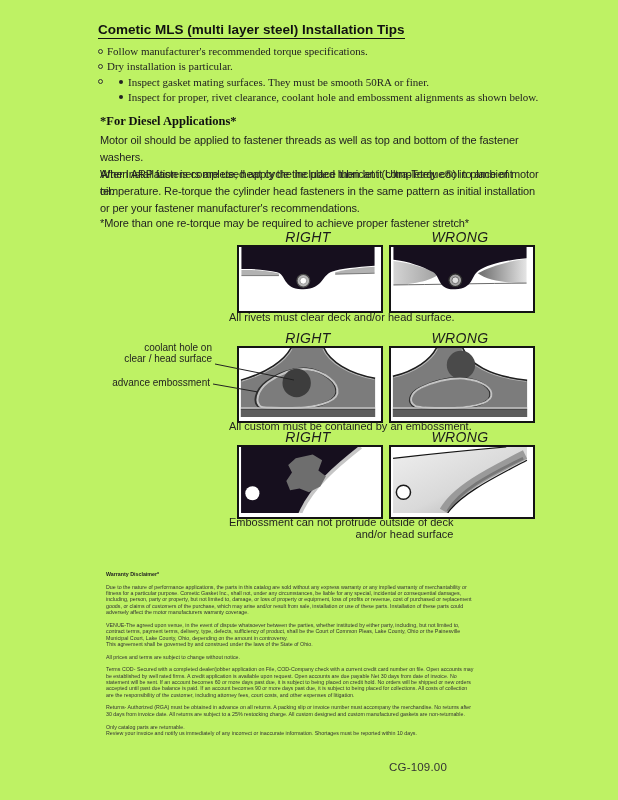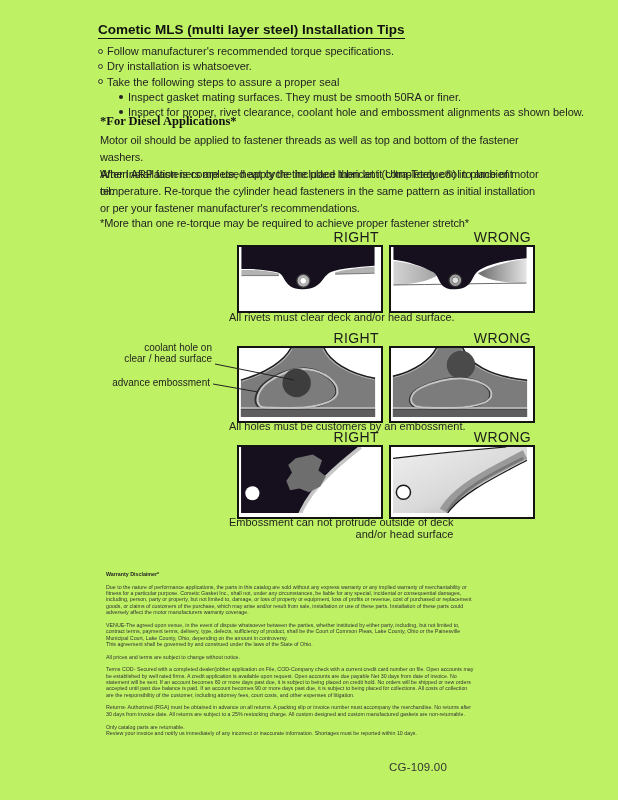--- a/index.html
+++ b/index.html
@@ -6,38 +6,38 @@
   .page{position:relative;width:618px;height:800px;background:#bef264;overflow:hidden;
         font-family:"Liberation Sans","DejaVu Sans",sans-serif;color:#222;}
 
   
   .title{position:absolute;left:98px;top:22px;margin:0;font-size:13.5px;font-weight:bold;
          color:#111;}
   .title span{display:inline-block;border-bottom:1.6px solid #111;padding-bottom:1px;}
 
   
   .intro{position:absolute;left:98px;top:44px;font-size:11px;line-height:15.3px;white-space:nowrap;}
-  .b1,.b2{position:relative;}
+  .b1,.b2{position:relative;font-family:Liberation Serif, serif;}
   .b1{padding-left:9px;}
   .b2{padding-left:30px;}
   .marker-o{position:absolute;left:0;top:4.5px;width:3.4px;height:3.4px;border:1px solid #333;
             border-radius:50%;display:inline-block;}
   .marker-dot{position:absolute;left:21px;top:5px;width:4.2px;height:4.2px;background:#222;
             border-radius:50%;display:inline-block;}
 
   
   .diesel-heading{position:absolute;left:100px;top:114px;font-size:12.5px;font-weight:bold;color:#111;font-family:Liberation Serif, serif;}
   .para{position:absolute;left:100px;width:440px;font-size:11px;line-height:17px;
         white-space:pre-line;letter-spacing:-0.1px;}
   .p1{top:132px;}
   .p2{top:166px;}
   .note{top:215px;}
 
   
-  .dlabel{position:absolute;width:142px;text-align:right;font-size:14px;letter-spacing:0.4px;color:#1b1b1b;}
+  .dlabel{position:absolute;width:142px;text-align:center;font-size:14px;letter-spacing:0.4px;color:#1b1b1b;font-style:italic;}
   .dbox{position:absolute;width:142px;border:2px solid #141414;background:#fff;}
   .dbox svg{display:block;}
   .dcaption{position:absolute;left:229px;font-size:11px;line-height:11.8px;color:#1e1e1e;white-space:pre-line;text-align:right;}
 
   .col-l{left:237px;} .col-r{left:389px;}
   .row1-label{top:229px;} .row1-box{top:245px;height:64px;} .row1-cap{top:312px;}
   .row2-label{top:330px;} .row2-box{top:346px;height:73px;} .row2-cap{top:421px;}
   .row3-label{top:429px;} .row3-box{top:445px;height:70px;} .row3-cap{top:517px;}
 
   .sidelabel{position:absolute;text-align:right;font-size:10px;line-height:11px;color:#1e1e1e;
@@ -55,22 +55,22 @@
 </style>
 </head>
 <body>
 
 <div class="page">
 
   <h1 class="title"><span>Cometic MLS (multi layer steel) Installation Tips</span></h1>
 
   <div class="intro">
     <div class="b1"><span class="marker-o"></span><span>Follow manufacturer's recommended torque specifications.</span></div>
-    <div class="b1"><span class="marker-o"></span><span>Dry installation is whatsoever.</span></div>
-    <div class="b1"><span class="marker-o"></span><span>Take the following steps to assure a proper seal</span></div>
+    <div class="b1"><span class="marker-o"></span><span>Dry installation is particular.</span></div>
+    <div class="b1"><span class="marker-o"></span></div>
     <div class="b2"><span class="marker-dot"></span><span>Inspect gasket mating surfaces.  They must be smooth 50RA or finer.</span></div>
     <div class="b2"><span class="marker-dot"></span><span>Inspect for proper, rivet clearance, coolant hole and embossment alignments as shown below.</span></div>
   </div>
 
   <div class="diesel-heading">*For Diesel Applications*</div>
   <div class="para p1">Motor oil should be applied to fastener threads as well as top and bottom of the fastener washers.
 When ARP fasteners are used apply the included lubricant (Ultra-Torque®) in place of motor oil.</div>
   <div class="para p2">After Installation is complete, heat cycle the place then let it completely cool to ambient
 temperature. Re-torque the cylinder head fasteners in the same pattern as initial installation
 or per your fastener manufacturer's recommendations.</div>
@@ -155,21 +155,21 @@
       <path d="M74,0 C80,16 102,30 142,34" stroke="#1e1e1e" stroke-width="1.6" fill="none"></path>
       <circle cx="72" cy="18" r="15" fill="#4a4a4a"></circle>
       <path d="M23,62 C15,58 17,48 29,42 C43,35 59,31 75,32 C93,34 105,42 103,51 C101,60 79,64 55,64 C41,64 30,64 23,62 Z" fill="none" stroke="#2e2e2e" stroke-width="2.4"></path>
       <path d="M24,61.5 C16,57.5 18,48 30,42 C44,35.5 60,31.5 76,32.5 C94,34.5 106,42 104,51 C102,59.5 80,63.5 56,63.5 C42,63.5 31,63.5 24,61.5 Z" fill="none" stroke="#c4c4c4" stroke-width="2"></path>
       <line x1="0" y1="63.5" x2="142" y2="63.5" stroke="#c4c4c4" stroke-width="1.4"></line>
       <rect x="0" y="65" width="142" height="8" fill="#5e5e5e"></rect>
       <line x1="0" y1="65" x2="142" y2="65" stroke="#3d3d3d" stroke-width="0.8"></line>
     </svg>
   </div>
 
-  <div class="dcaption row2-cap">All holes must be customers by an embossment.</div>
+  <div class="dcaption row2-cap">All custom must be contained by an embossment.</div>
 
   <div class="dlabel col-l row3-label">RIGHT</div>
   <div class="dlabel col-r row3-label">WRONG</div>
 
   <div class="dbox col-l row3-box">
     <svg width="138" height="66" viewBox="0 0 142 70">
       <rect x="0" y="0" width="142" height="70" fill="#ffffff"></rect>
       <path d="M127,0 C99,22 74,44 63,70" stroke="#c6c6c6" stroke-width="4" fill="none"></path>
       <path d="M0,0 L124,0 C96,22 72,44 61,70 L0,70 Z" fill="#160f1e"></path>
       <path d="M58,12 L76,8 L86,14 L82,25 L90,31 L84,42 L72,48 L62,44 L52,46 L48,36 L54,27 L50,19 Z" fill="#6e6e6e"></path>

